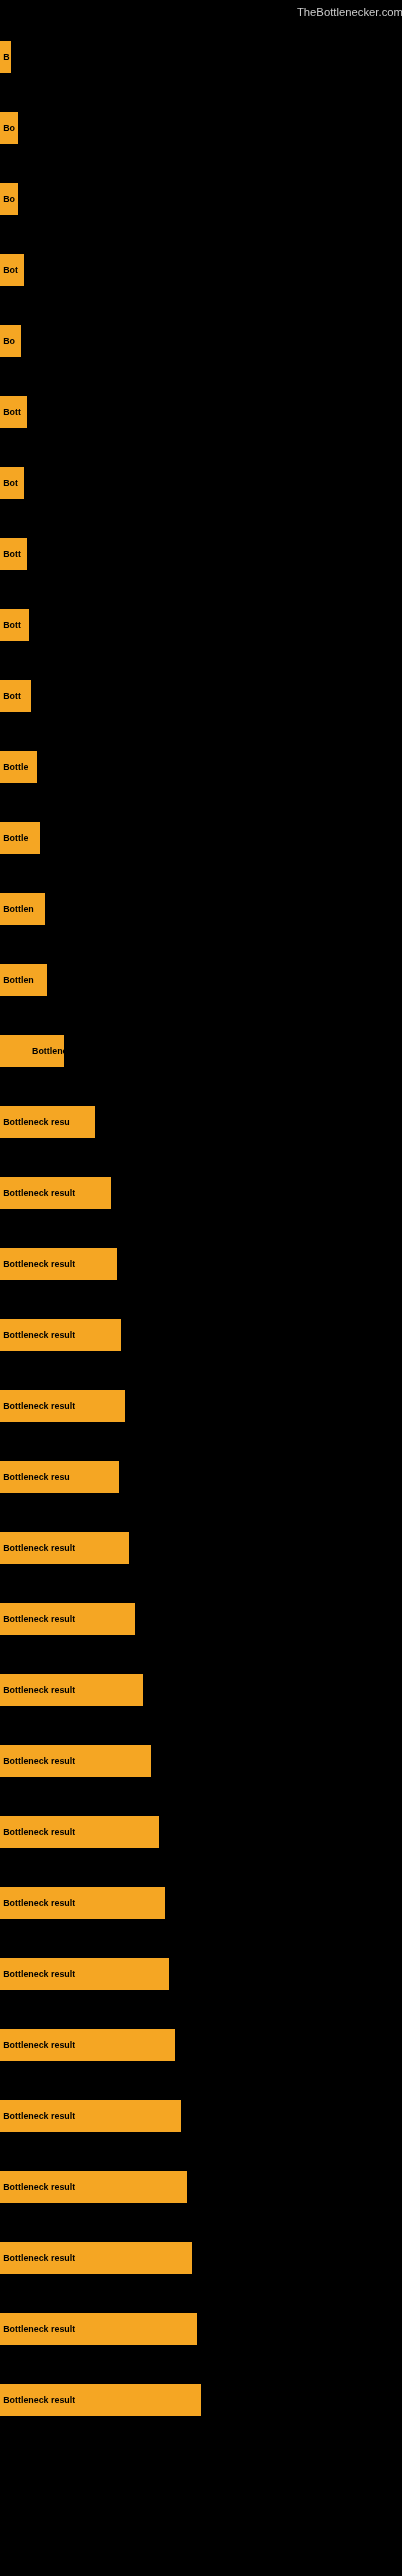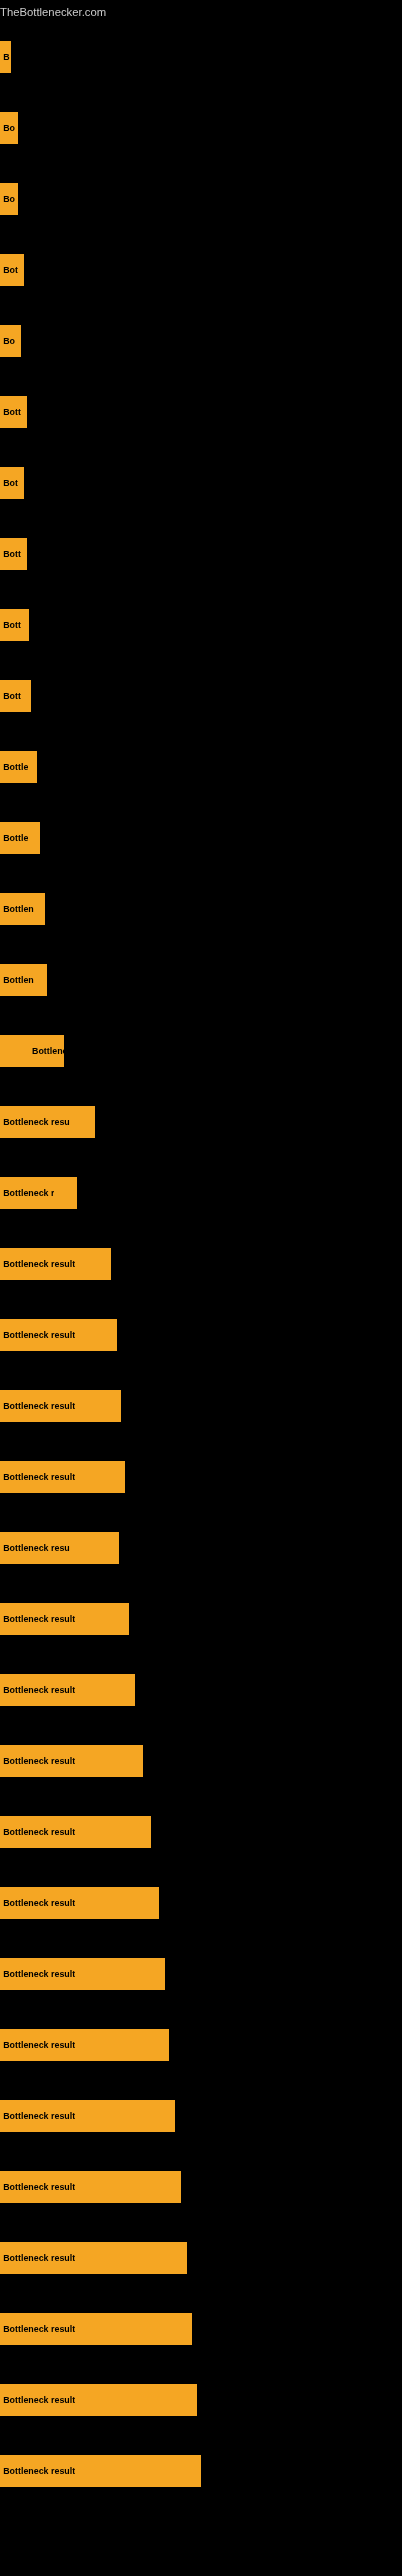--- a/index.html
+++ b/index.html
@@ -10,21 +10,21 @@
     body {
       background-color: #000000;
       width: 403px;
       min-height: 2576px;
       font-family: Arial, sans-serif;
       position: relative;
     }
     .site-title {
       color: #cccccc;
       font-size: 11.3px;
-      text-align: left;
+      text-align: right;
       padding: 6.4px 0 3.2px 0;
       width: 100%;
     }
     .bar-container {
       display: flex;
       align-items: center;
       margin-bottom: 0px;
       height: 71px;
       padding: 8px 0;
     }
@@ -125,25 +125,20 @@
       <div class="bar" style="width: 64px; padding-left: 32px;">
         <span class="bar-label">Bottleneck</span>
       </div>
     </div>
     <div class="bar-container">
       <div class="bar" style="width: 95px;">
         <span class="bar-label">Bottleneck resu</span>
       </div>
     </div>
     <div class="bar-container">
-      <div class="bar" style="width: 77px;">
-        <span class="bar-label">Bottleneck r</span>
-      </div>
-    </div>
-    <div class="bar-container">
       <div class="bar" style="width: 111px;">
         <span class="bar-label">Bottleneck result</span>
       </div>
     </div>
     <div class="bar-container">
       <div class="bar" style="width: 117px;">
         <span class="bar-label">Bottleneck result</span>
       </div>
     </div>
     <div class="bar-container">

